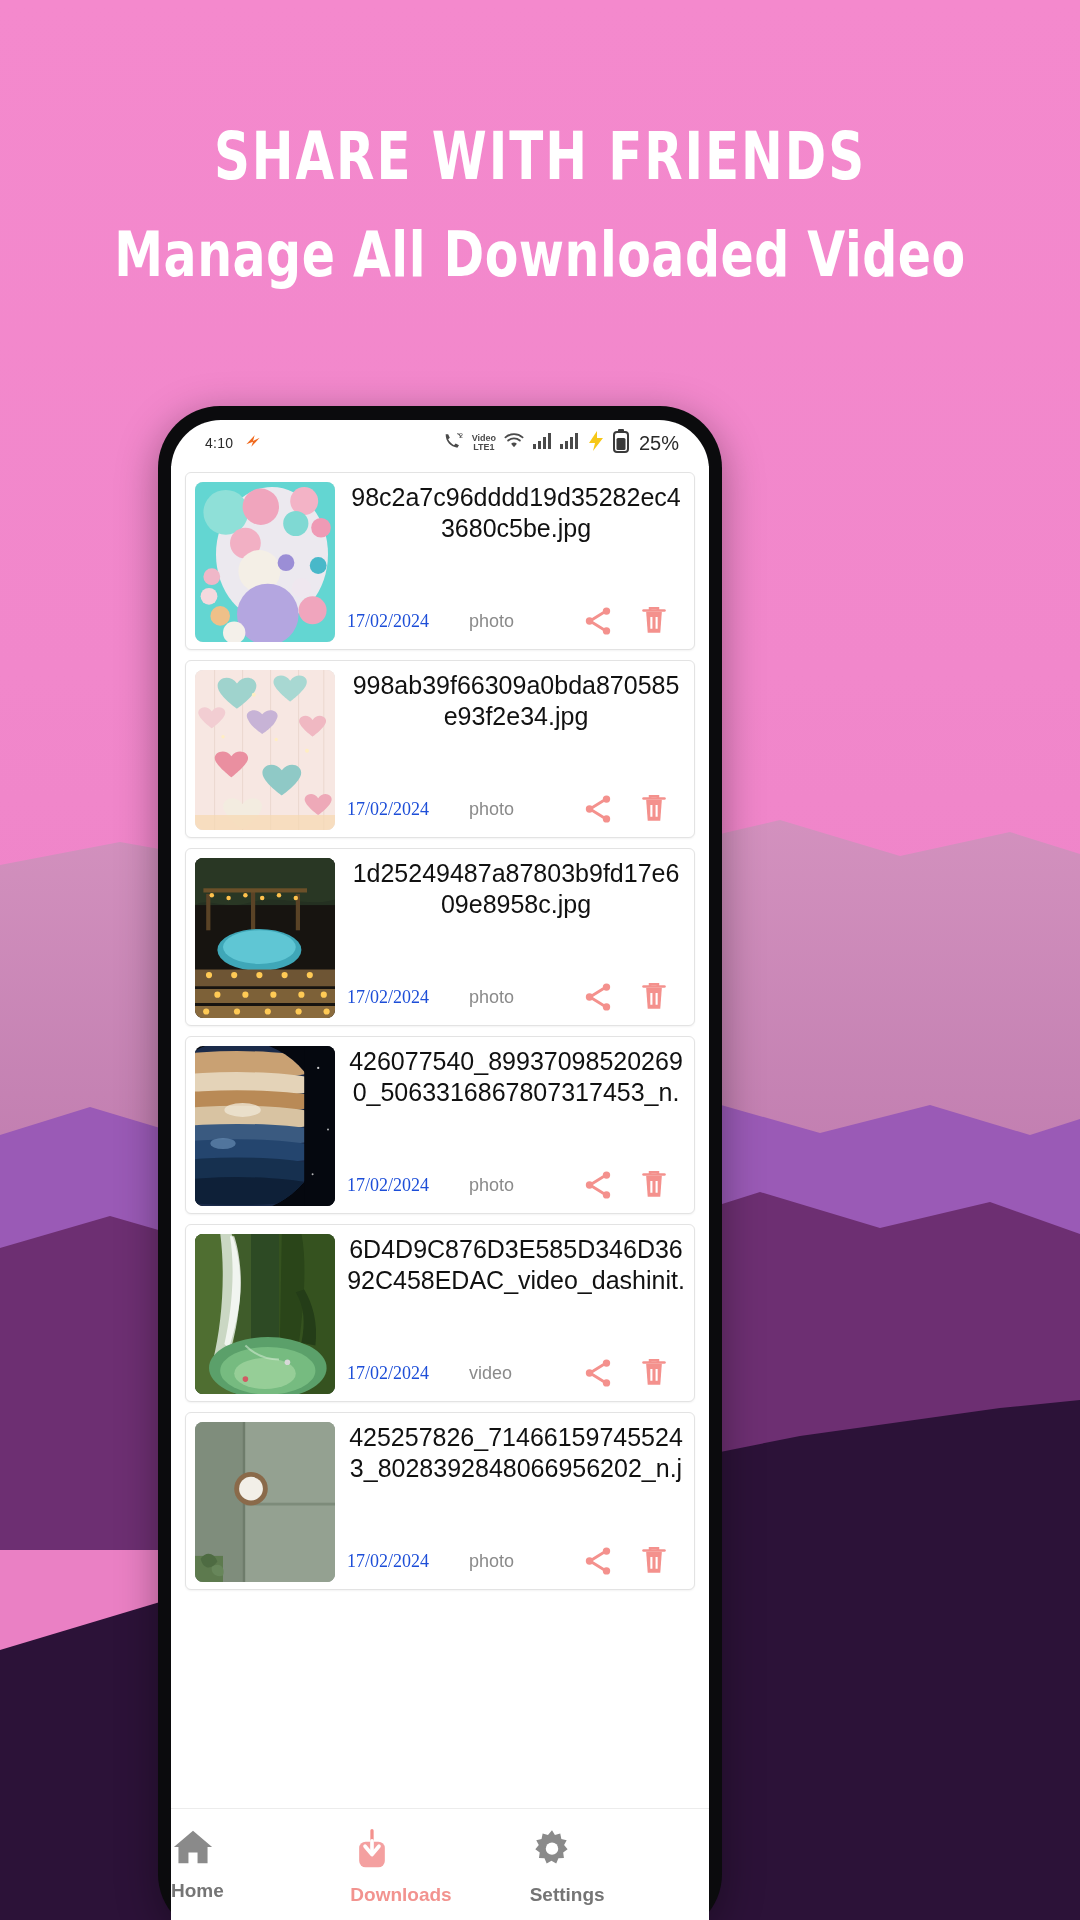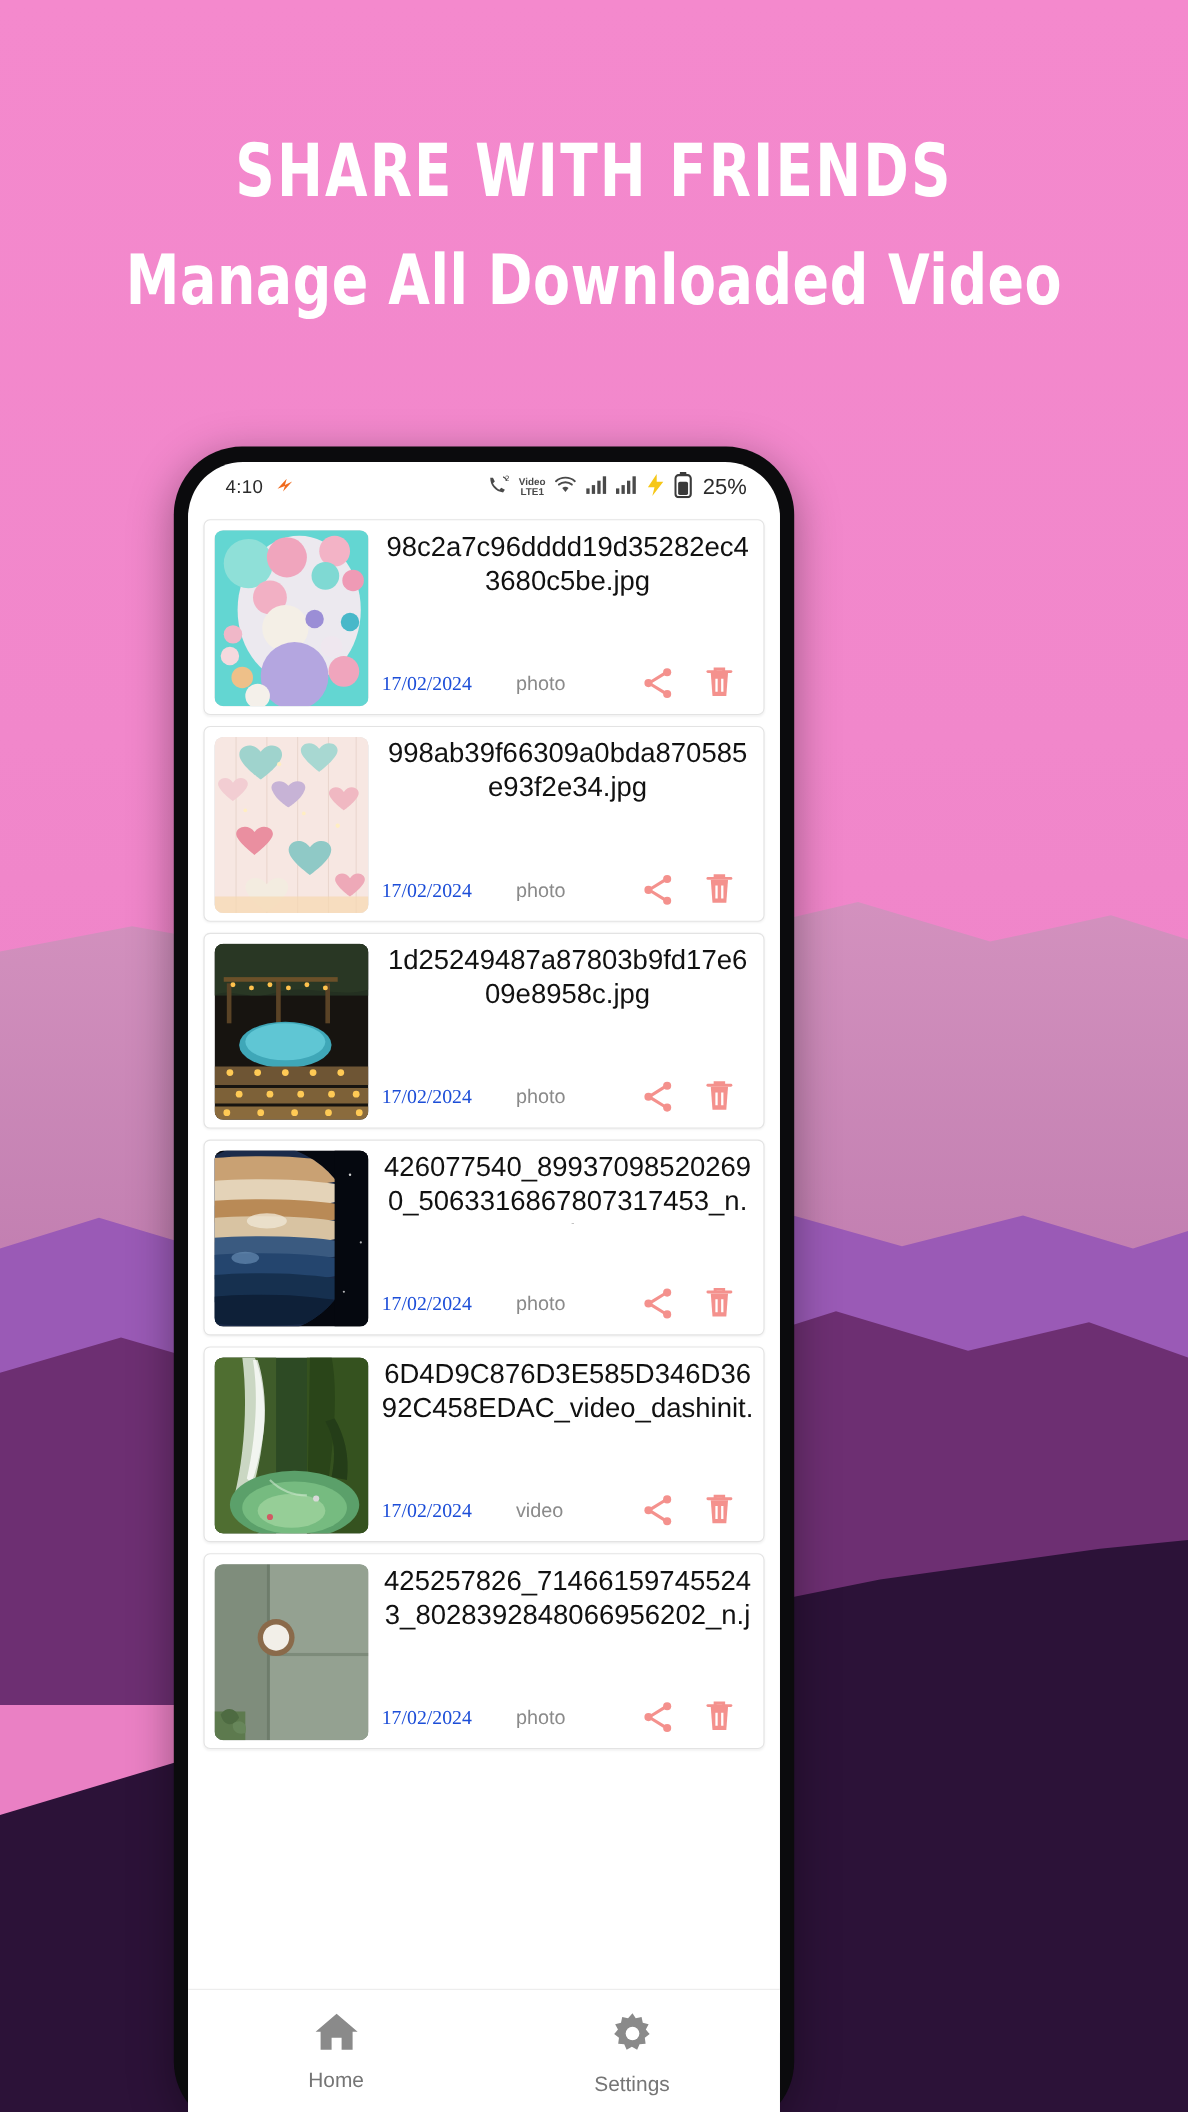--- a/index.html
+++ b/index.html
@@ -28,21 +28,21 @@
   #phone { position:absolute; left:158px; top:406px; width:564px; height:1530px;
            background:#0b0b0d; border-radius:62px; z-index:10;
            box-shadow:0 10px 40px rgba(0,0,0,.35); padding:14px 13px 0 13px; }
   #screen { position:relative; width:538px; height:1516px; background:#ffffff;
             border-radius:50px 50px 0 0; overflow:hidden; }
 
   
   .statusbar { height:46px; display:flex; align-items:center; justify-content:space-between;
                padding:0 30px 0 34px; }
   .sb-left { display:flex; align-items:center; gap:10px; }
-  .sb-time { font-size:17px; color:#2b2b2b; font-weight:500; letter-spacing:0.3px; }
+  .sb-time { font-size:14px; color:#2b2b2b; font-weight:500; letter-spacing:0.3px; }
   .sb-right { display:flex; align-items:center; gap:7px; }
   .sb-batt-txt { font-size:20px; color:#2b2b2b; margin-left:3px; }
   .volte { display:flex; flex-direction:column; align-items:center; line-height:1;
            font-size:9px; font-weight:bold; color:#4a4a4a; }
   .volte span { display:block; }
 
   
   .list { height:1382px; overflow:hidden; padding:6px 8px 0 8px; background:#fff; }
   .card { display:flex; background:#fff; border:1px solid #e3e3e3; border-radius:6px;
           margin:0 6px 10px 6px; padding:9px; height:178px;
@@ -57,21 +57,21 @@
   .meta { display:flex; align-items:center; padding-right:4px; padding-bottom:2px; }
   .m-date { font-size:18px; color:#1d4ed8; width:122px;font-family:Liberation Serif, serif; }
   .m-type { font-size:18px; color:#8a8a8a; width:100px; }
   .m-act  { flex:1; display:flex; justify-content:space-around; align-items:center; }
   .icon-btn { display:flex; align-items:center; justify-content:center; }
 
   
   .bottomnav { position:absolute; bottom:0; left:0; right:0; height:128px; background:#fff;
                border-top:1px solid #ececec; display:flex; align-items:flex-start;
                padding-top:18px; }
-  .navitem { flex:1; display:flex; flex-direction:column; align-items:center; gap:9px; }
+  .navitem { flex:1; display:flex; flex-direction:column; gap:9px;font-weight:bold; }
   .navlabel { font-size:19px; color:#757575; }
   .navlabel.active { color:#f2938f; }
 </style>
 </head>
 <body>
 
 <div id="stage">
 
   <div class="bg-sky"></div>
 
@@ -504,20 +504,31 @@
 
         <div class="navitem">
           <span>
             <svg width="44" height="40" viewBox="0 0 24 22">
               <path d="M12 2 L22.5 11 L20 11 L20 20 L14.5 20 L14.5 14 L9.5 14 L9.5 20 L4 20 L4 11 L1.5 11 Z" fill="#8a8a8a"></path>
             </svg>
           </span>
           <span class="navlabel">Home</span>
         </div>
 
+        <div class="navitem">
+          <span>
+            <svg width="44" height="44" viewBox="0 0 24 24">
+              <rect x="5" y="8" width="14" height="14" rx="3.5" fill="#f4a0a0"></rect>
+              <path d="M12 2 v12" stroke="#f4918d" stroke-width="1.8" stroke-linecap="round"></path>
+              <path d="M8.2 10.5 L12 15 L15.8 10.5" fill="none" stroke="#ffffff" stroke-width="2" stroke-linecap="round" stroke-linejoin="round"></path>
+              <path d="M12 7.5 v7" stroke="#ffffff" stroke-width="2" stroke-linecap="round"></path>
+            </svg>
+          </span>
+          <span class="navlabel active">Downloads</span>
+        </div>
 
         <div class="navitem">
           <span>
             <svg width="44" height="44" viewBox="0 0 24 24">
               <path fill="#8a8a8a" d="M12 1.8l1.6 2.5 2.9-.7.6 2.9 2.9.7-1.4 2.6 1.9 2.3-2.4 1.8.4 3-3 .2-1.2 2.8-2.6-1.5-2.6 1.5-1.2-2.8-3-.2.4-3-2.4-1.8 1.9-2.3-1.4-2.6 2.9-.7.6-2.9 2.9.7z"></path>
               <circle cx="12" cy="11.8" r="3.4" fill="#ffffff"></circle>
             </svg>
           </span>
           <span class="navlabel">Settings</span>
         </div>

